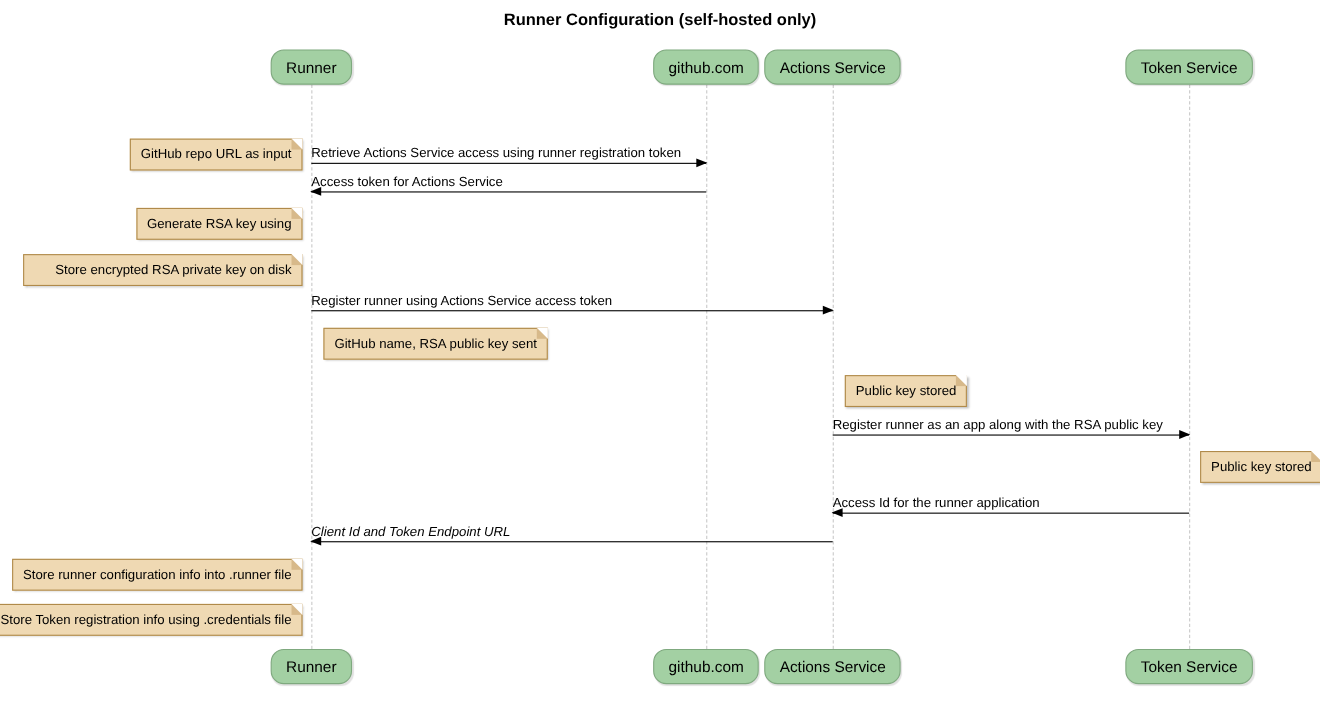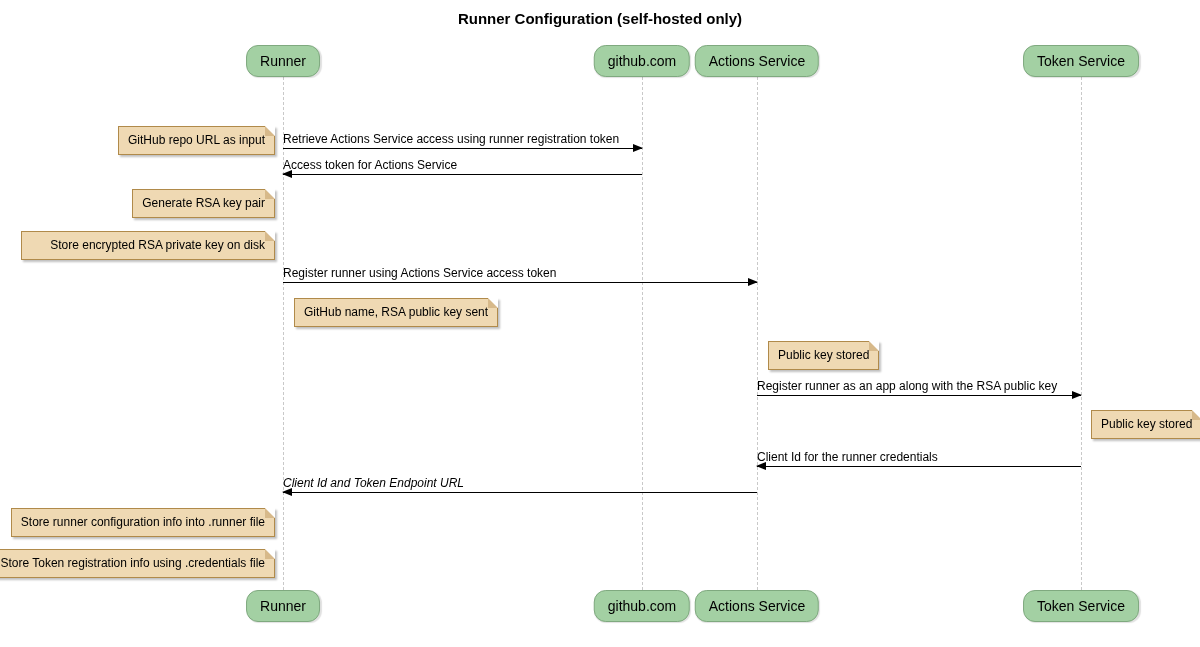--- a/index.html
+++ b/index.html
@@ -139,21 +139,21 @@
   </div>
 
   <div class="message" style="left:283px;top:158px;width:359px;">
     <div class="msg-label">Access token for Actions Service</div>
     <div class="msg-line">
       <div class="arrowhead left"></div>
     </div>
   </div>
 
   <div class="note" style="right:925px;top:189px;">
-    <span>Generate RSA key pair</span>
+    <span>Generate RSA key using</span>
   </div>
 
   <div class="note" style="right:925px;top:231px;padding-left:28px;">
     <span>Store encrypted RSA private key on disk</span>
   </div>
 
   <div class="message" style="left:283px;top:266px;width:474px;">
     <div class="msg-label">Register runner using Actions Service access token</div>
     <div class="msg-line">
       <div class="arrowhead right"></div>
@@ -173,21 +173,21 @@
     <div class="msg-line">
       <div class="arrowhead right"></div>
     </div>
   </div>
 
   <div class="note" style="left:1091px;top:410px;">
     <span>Public key stored</span>
   </div>
 
   <div class="message" style="left:757px;top:450px;width:324px;">
-    <div class="msg-label">Client Id for the runner credentials</div>
+    <div class="msg-label">Access Id for the runner application</div>
     <div class="msg-line">
       <div class="arrowhead left"></div>
     </div>
   </div>
 
   <div class="message" style="left:283px;top:476px;width:474px;font-style:italic;">
     <div class="msg-label">Client Id and Token Endpoint URL</div>
     <div class="msg-line">
       <div class="arrowhead left"></div>
     </div>

